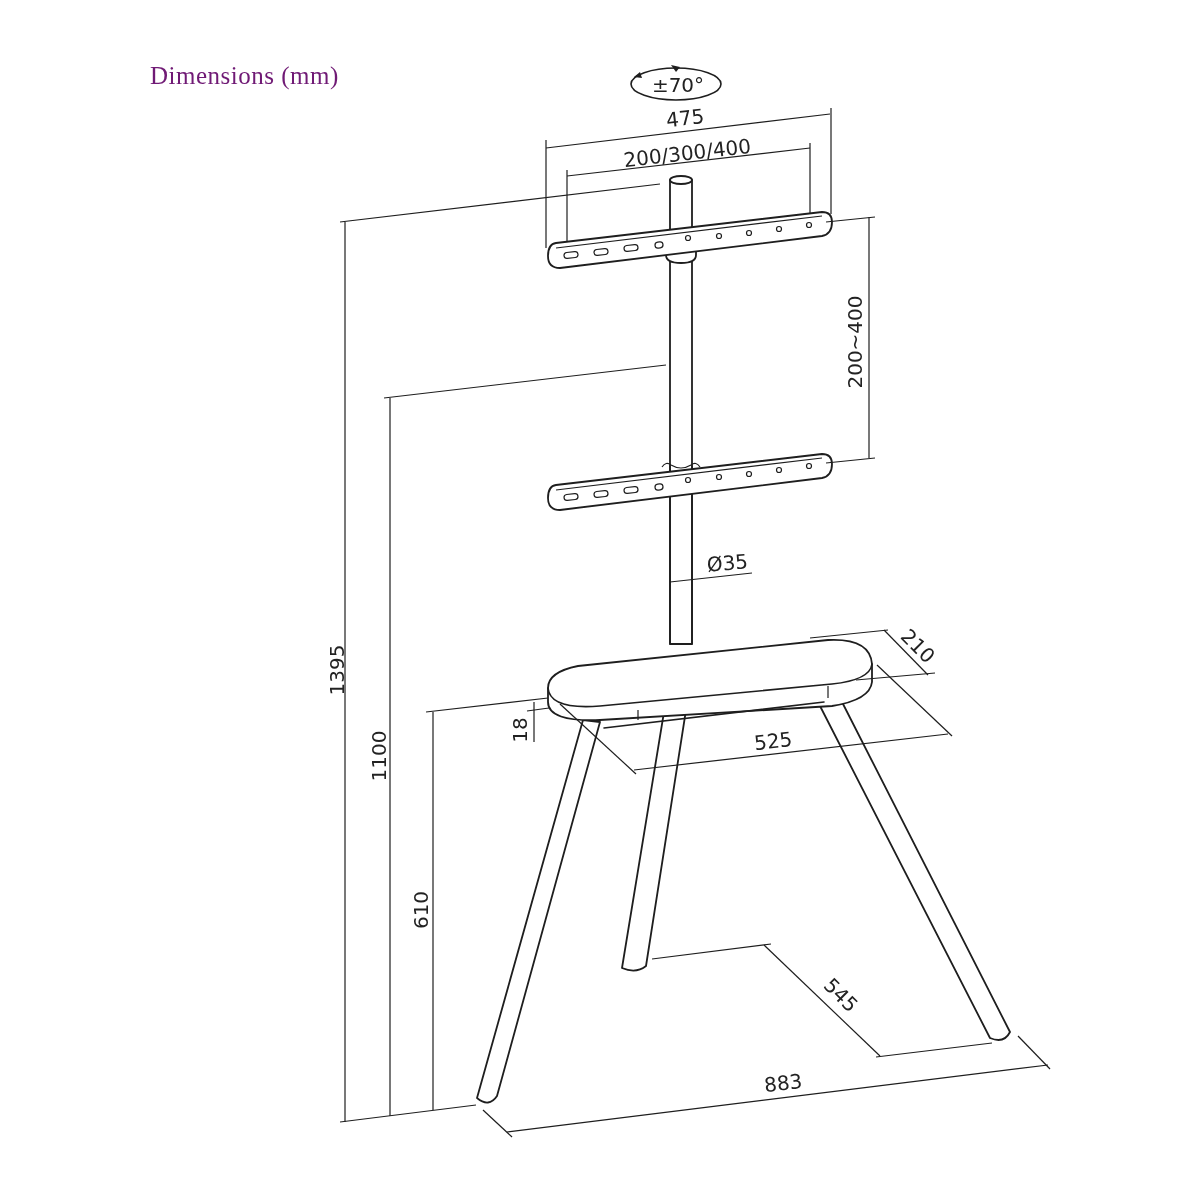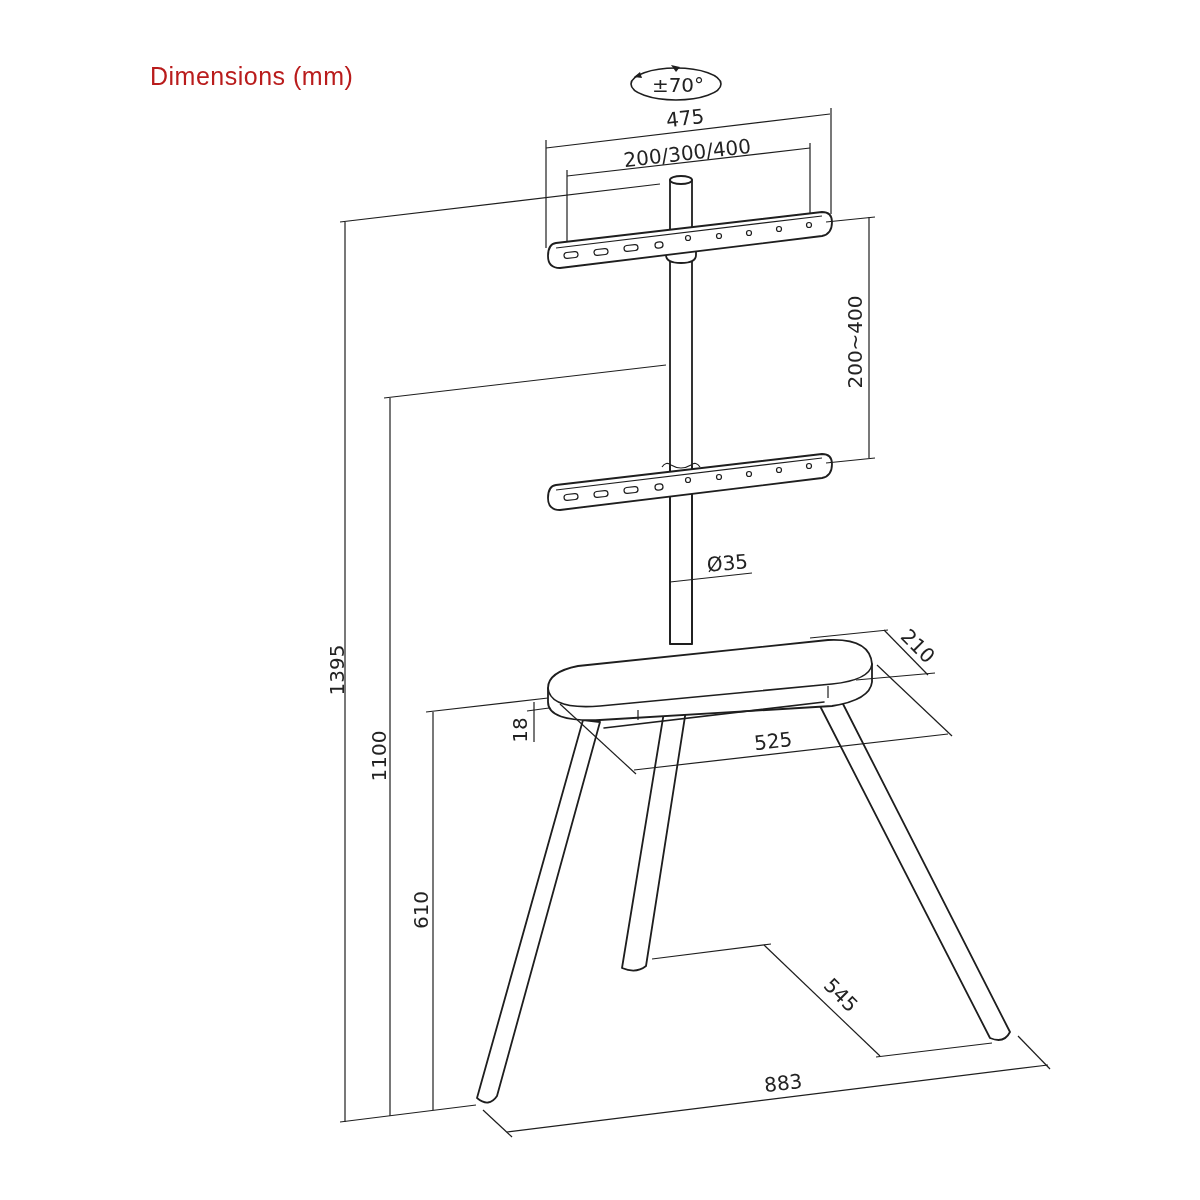--- a/index.html
+++ b/index.html
@@ -1,19 +1,19 @@
 <!DOCTYPE html>
 <html><head>
   <meta charset="utf-8">
   <style>
     html, body { margin: 0; padding: 0; background: #ffffff; }
     body { width: 1200px; height: 1200px; position: relative; overflow: hidden; }
     .title {
       position: absolute; left: 150px; top: 62px;
-      font-family: Liberation Sans, sans-serif; font-size: 25px; color: #b91c1c;
+      font-family: Liberation Serif, serif; font-size: 25px; color: #701a75;
       letter-spacing: 0.5px; font-weight: 300;
     }
     svg { position: absolute; left: 0; top: 0; }
     .ln { stroke: #1e1e1e; stroke-width: 1.6; fill: none; stroke-linecap: round; stroke-linejoin: round; }
     .thin { stroke: #1e1e1e; stroke-width: 1.2; fill: none; }
     .part { stroke: #1e1e1e; stroke-width: 1.8; fill: #ffffff; stroke-linejoin: round; }
     .dim { font-family: "DejaVu Sans", sans-serif; font-size: 20px; fill: #222222; }
   </style>
 </head>
 <body>

